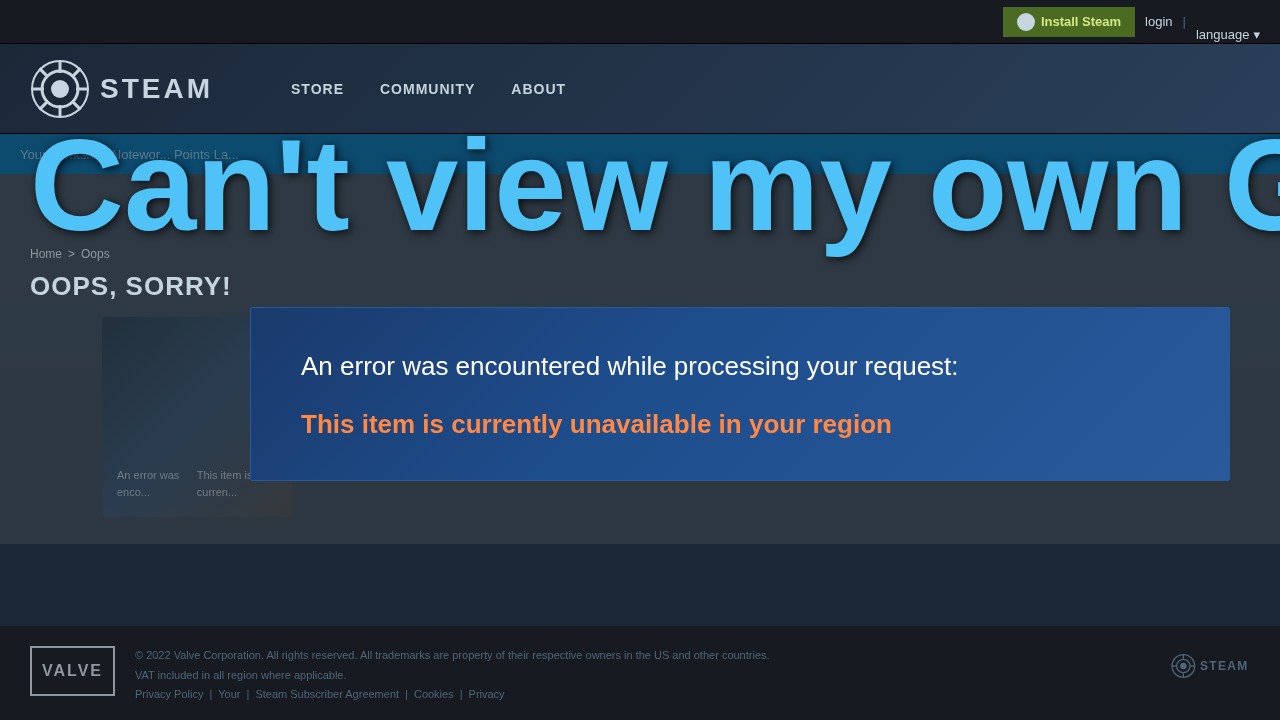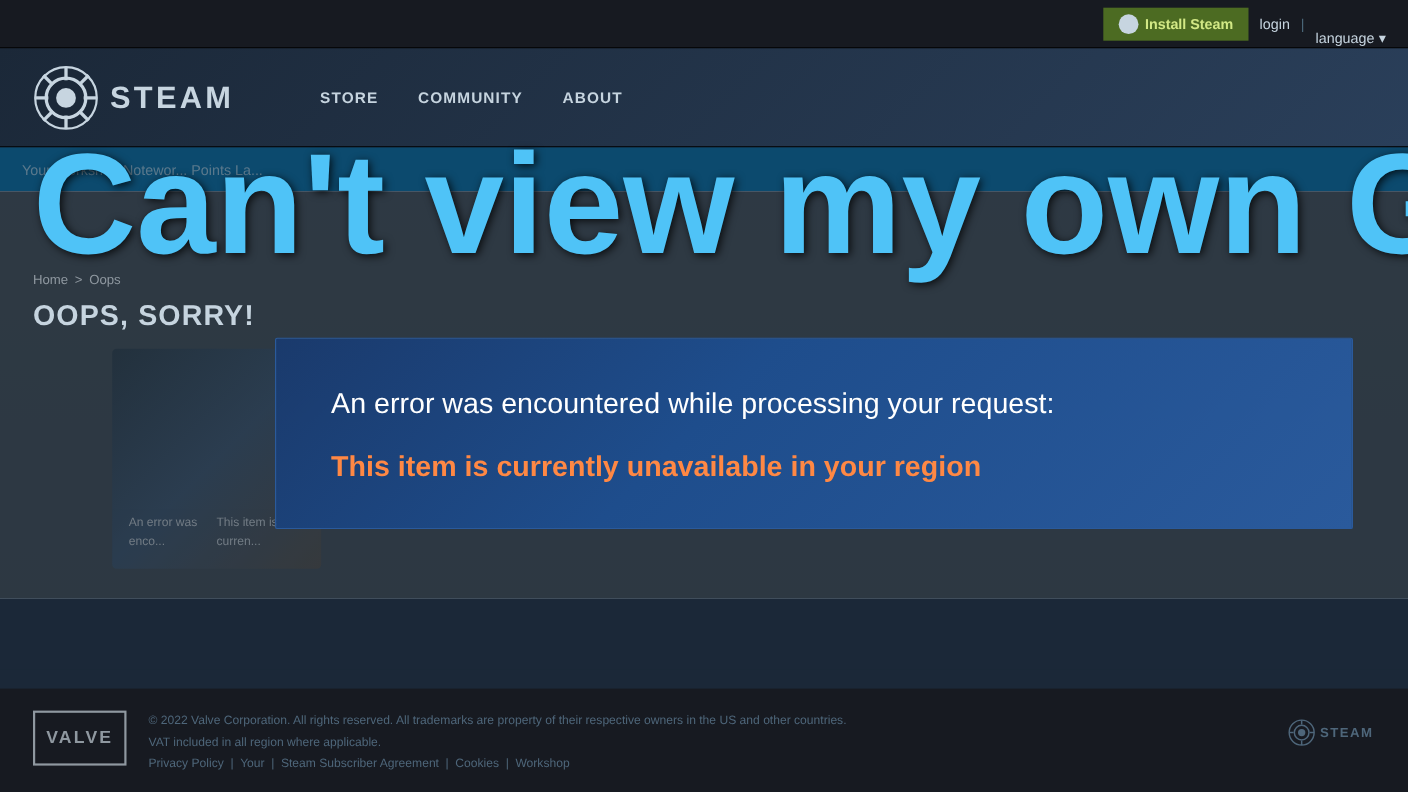--- a/index.html
+++ b/index.html
@@ -363,21 +363,21 @@
       <div class="footer-copyright">VAT included in all region where applicable.</div>
       <div class="footer-links">
         <a>Privacy Policy</a>
         <span>|</span>
         <a>Your</a>
         <span>|</span>
         <a>Steam Subscriber Agreement</a>
         <span>|</span>
         <a>Cookies</a>
         <span>|</span>
-        <a>Workshop</a>
+        <a>Privacy</a>
       </div>
     </div>
     <div class="footer-steam-logo">
       <svg width="80" height="40" viewBox="0 0 120 40">
         <circle cx="20" cy="20" r="17" fill="none" stroke="#4e667a" stroke-width="2"></circle>
         <circle cx="20" cy="20" r="10" fill="none" stroke="#4e667a" stroke-width="2"></circle>
         <circle cx="20" cy="20" r="5" fill="#4e667a"></circle>
         <line x1="20" y1="3" x2="20" y2="9" stroke="#4e667a" stroke-width="2"></line>
         <line x1="20" y1="31" x2="20" y2="37" stroke="#4e667a" stroke-width="2"></line>
         <line x1="3" y1="20" x2="9" y2="20" stroke="#4e667a" stroke-width="2"></line>

